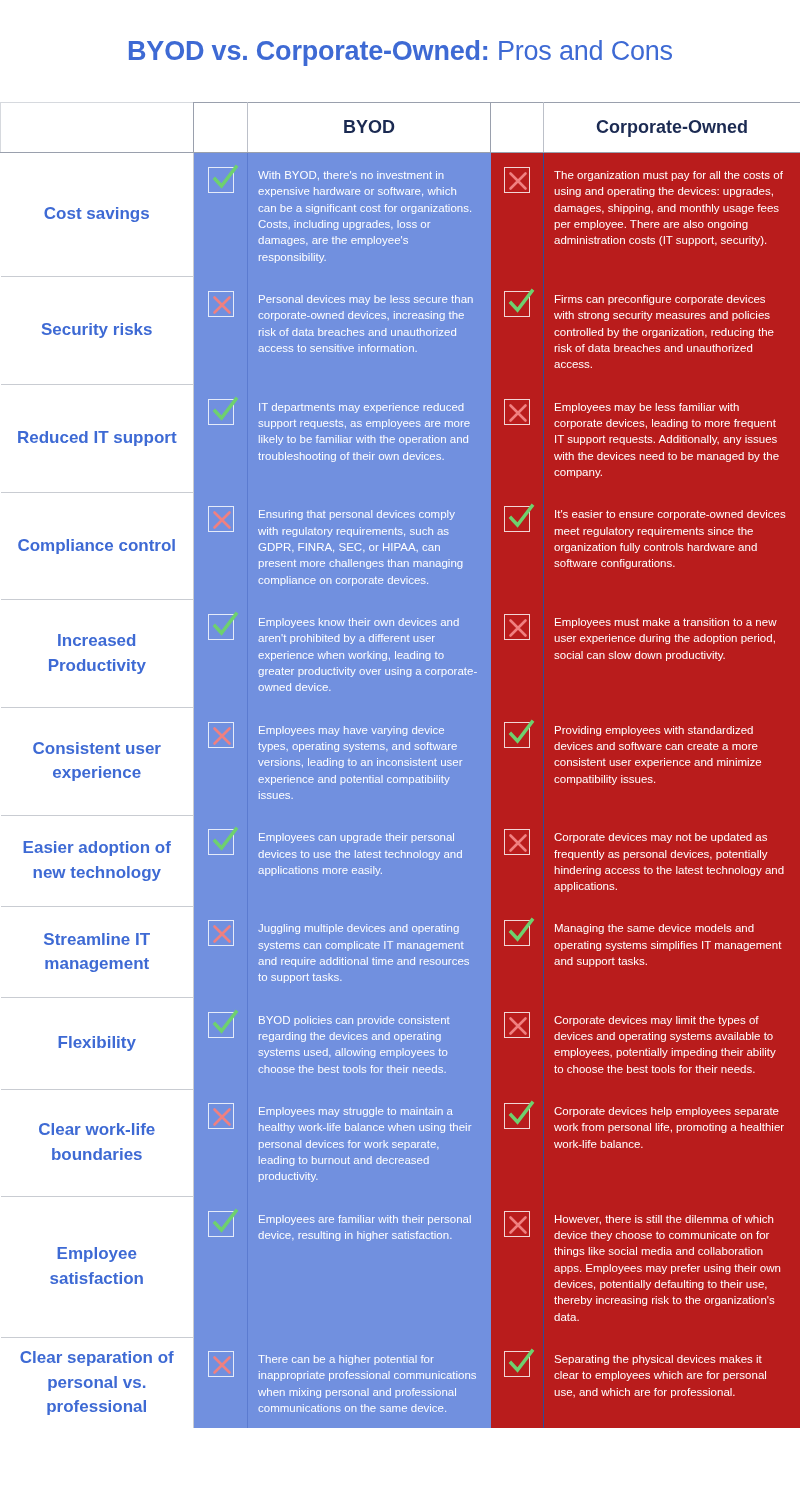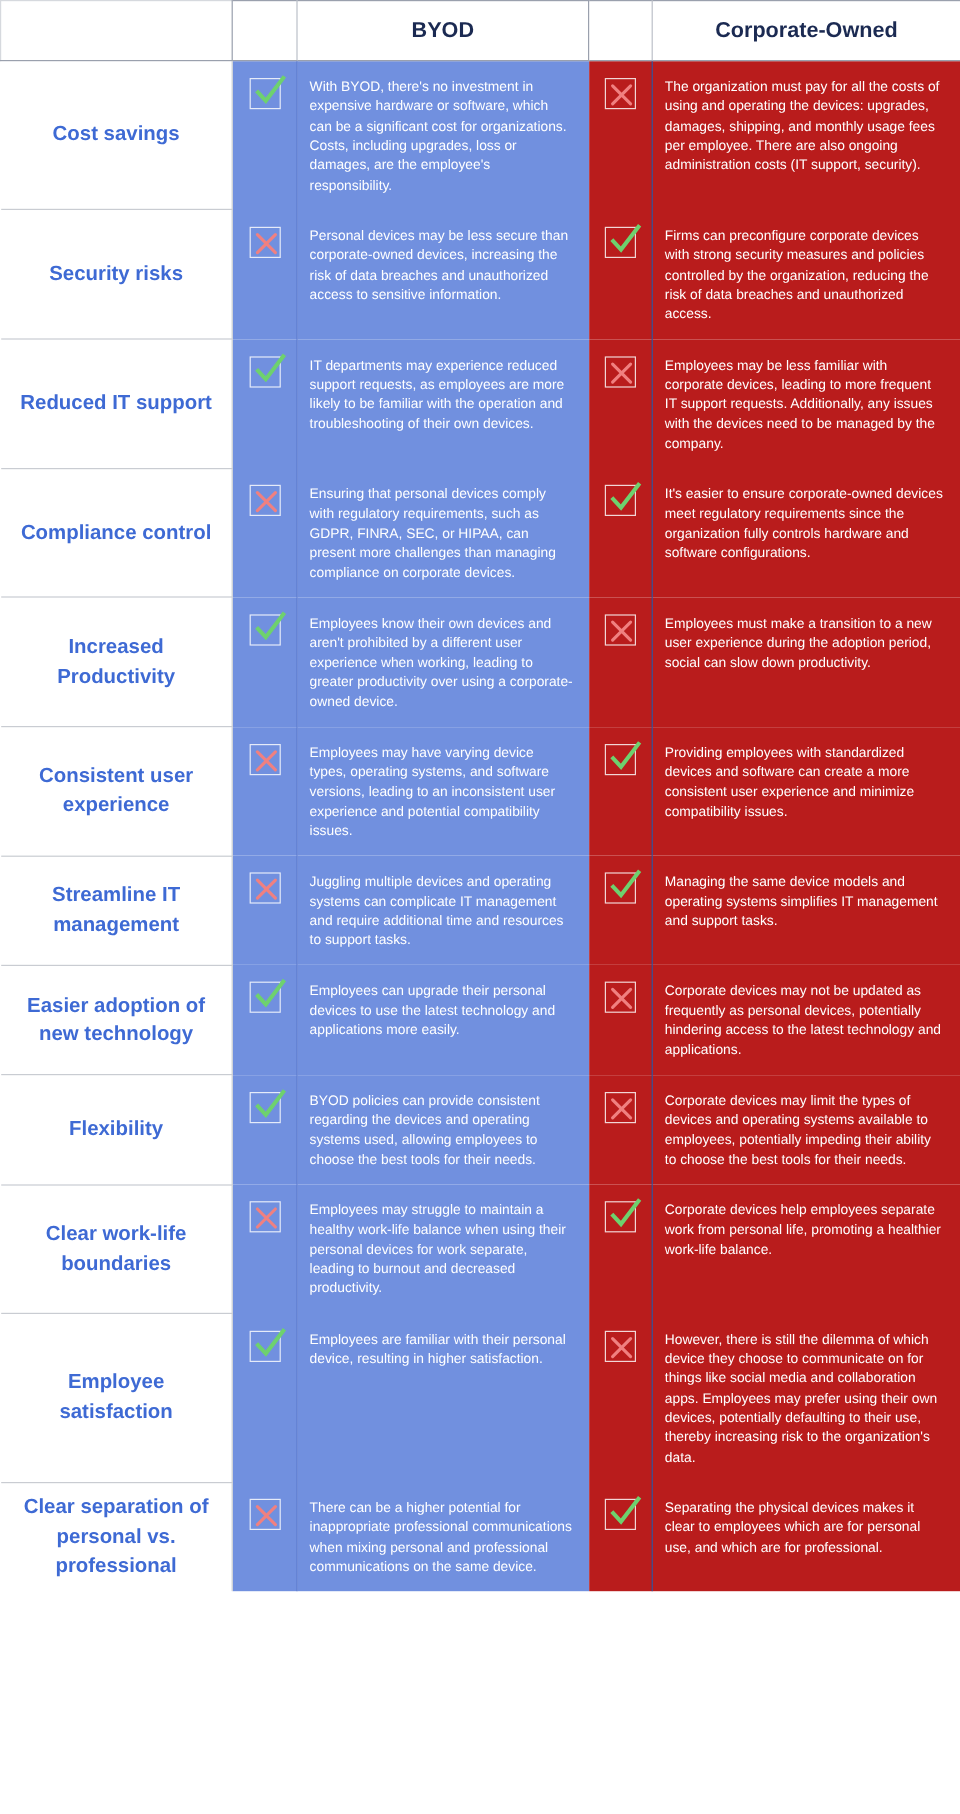--- a/index.html
+++ b/index.html
@@ -139,20 +139,25 @@
     left: 2px;
     width: 22px;
     height: 22px;
   }
 </style>
 </head>
 <body>
 
 <div id="page">
 
+  <div class="title-bar">
+    <div class="title-text">
+      <span class="title-strong">BYOD vs. Corporate-Owned:</span><span class="title-light"> Pros and Cons</span>
+    </div>
+  </div>
 
   <table class="matrix">
     <colgroup>
       <col class="c-label">
       <col class="c-mark-a">
       <col class="c-text-a">
       <col class="c-mark-b">
       <col class="c-text-b">
     </colgroup>
     <thead>
@@ -225,40 +230,40 @@
           <td class="mark-cell byod-mark byod-bg"><span class="mark-box x-mark"><svg viewBox="0 0 22 22">
                 <path d="M3.5 3.5 L18.5 18.5 M18.5 3.5 L3.5 18.5" fill="none" stroke="#F08080" stroke-width="2.6" stroke-linecap="round"></path>
               </svg></span></td>
           <td class="text-cell byod-bg">Employees may have varying device types, operating systems, and software versions, leading to an inconsistent user experience and potential compatibility issues.</td>
           <td class="mark-cell corp-mark corp-bg"><span class="mark-box check-mark"><svg viewBox="0 0 30 30">
                 <path d="M5 15 L11.5 22 L26 3" fill="none" stroke="#6ED16E" stroke-width="3.4" stroke-linecap="square" stroke-linejoin="miter"></path>
               </svg></span></td>
           <td class="text-cell corp-bg">Providing employees with standardized devices and software can create a more consistent user experience and minimize compatibility issues.</td>
         </tr>
         <tr>
+          <td class="label-cell">Easier adoption of new technology</td>
+          <td class="mark-cell byod-mark byod-bg"><span class="mark-box check-mark"><svg viewBox="0 0 30 30">
+                <path d="M5 15 L11.5 22 L26 3" fill="none" stroke="#6ED16E" stroke-width="3.4" stroke-linecap="square" stroke-linejoin="miter"></path>
+              </svg></span></td>
+          <td class="text-cell byod-bg">Employees can upgrade their personal devices to use the latest technology and applications more easily.</td>
+          <td class="mark-cell corp-mark corp-bg"><span class="mark-box x-mark"><svg viewBox="0 0 22 22">
+                <path d="M3.5 3.5 L18.5 18.5 M18.5 3.5 L3.5 18.5" fill="none" stroke="#F08080" stroke-width="2.6" stroke-linecap="round"></path>
+              </svg></span></td>
+          <td class="text-cell corp-bg">Corporate devices may not be updated as frequently as personal devices, potentially hindering access to the latest technology and applications.</td>
+        </tr>
+        <tr>
           <td class="label-cell">Streamline IT management</td>
           <td class="mark-cell byod-mark byod-bg"><span class="mark-box x-mark"><svg viewBox="0 0 22 22">
                 <path d="M3.5 3.5 L18.5 18.5 M18.5 3.5 L3.5 18.5" fill="none" stroke="#F08080" stroke-width="2.6" stroke-linecap="round"></path>
               </svg></span></td>
           <td class="text-cell byod-bg">Juggling multiple devices and operating systems can complicate IT management and require additional time and resources to support tasks.</td>
           <td class="mark-cell corp-mark corp-bg"><span class="mark-box check-mark"><svg viewBox="0 0 30 30">
                 <path d="M5 15 L11.5 22 L26 3" fill="none" stroke="#6ED16E" stroke-width="3.4" stroke-linecap="square" stroke-linejoin="miter"></path>
               </svg></span></td>
           <td class="text-cell corp-bg">Managing the same device models and operating systems simplifies IT management and support tasks.</td>
-        </tr>
-        <tr>
-          <td class="label-cell">Easier adoption of new technology</td>
-          <td class="mark-cell byod-mark byod-bg"><span class="mark-box check-mark"><svg viewBox="0 0 30 30">
-                <path d="M5 15 L11.5 22 L26 3" fill="none" stroke="#6ED16E" stroke-width="3.4" stroke-linecap="square" stroke-linejoin="miter"></path>
-              </svg></span></td>
-          <td class="text-cell byod-bg">Employees can upgrade their personal devices to use the latest technology and applications more easily.</td>
-          <td class="mark-cell corp-mark corp-bg"><span class="mark-box x-mark"><svg viewBox="0 0 22 22">
-                <path d="M3.5 3.5 L18.5 18.5 M18.5 3.5 L3.5 18.5" fill="none" stroke="#F08080" stroke-width="2.6" stroke-linecap="round"></path>
-              </svg></span></td>
-          <td class="text-cell corp-bg">Corporate devices may not be updated as frequently as personal devices, potentially hindering access to the latest technology and applications.</td>
         </tr>
         <tr>
           <td class="label-cell">Flexibility</td>
           <td class="mark-cell byod-mark byod-bg"><span class="mark-box check-mark"><svg viewBox="0 0 30 30">
                 <path d="M5 15 L11.5 22 L26 3" fill="none" stroke="#6ED16E" stroke-width="3.4" stroke-linecap="square" stroke-linejoin="miter"></path>
               </svg></span></td>
           <td class="text-cell byod-bg">BYOD policies can provide consistent regarding the devices and operating systems used, allowing employees to choose the best tools for their needs.</td>
           <td class="mark-cell corp-mark corp-bg"><span class="mark-box x-mark"><svg viewBox="0 0 22 22">
                 <path d="M3.5 3.5 L18.5 18.5 M18.5 3.5 L3.5 18.5" fill="none" stroke="#F08080" stroke-width="2.6" stroke-linecap="round"></path>
               </svg></span></td>

